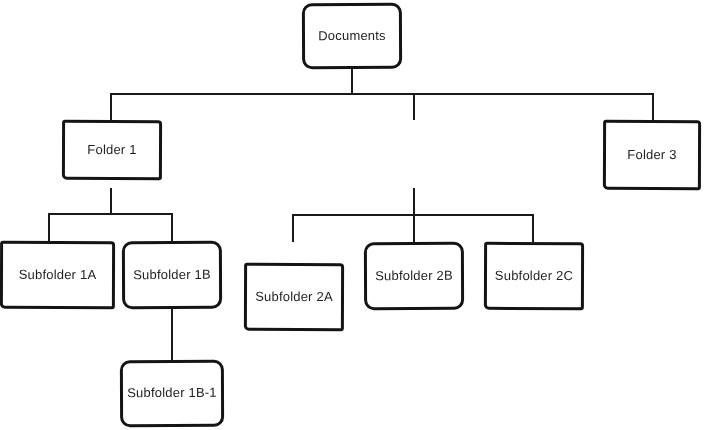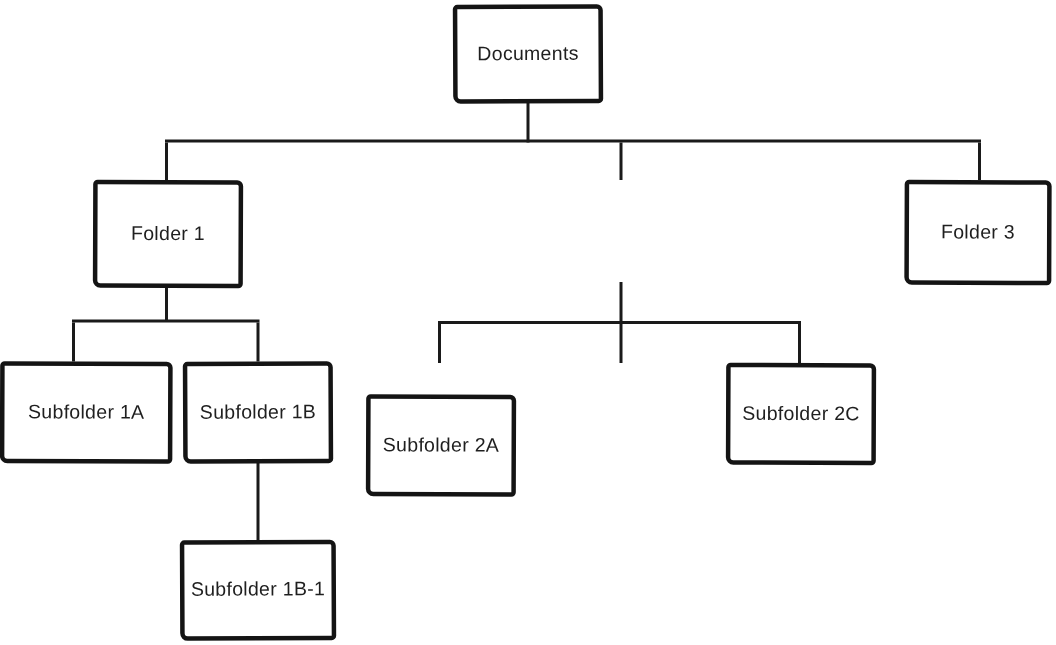--- a/index.html
+++ b/index.html
@@ -26,21 +26,21 @@
     border-radius: 3px 4px 3px 5px;
     display: flex;
     align-items: center;
     justify-content: center;
     text-align: center;
     color: var(--text);
     font-size: 13px;
     letter-spacing: 0.2px;
     line-height: 1.1;
   }
-  .node.r1 { transform: rotate(-0.25deg); }
+  .node.r1 { transform: rotate(-0.25deg); border-radius: 10px; }
   .node.r2 { transform: rotate(0.2deg); }
   .edge {
     position: absolute;
     background: var(--line);
   }
   .edge.v { width: 2px; }
   .edge.h { height: 2px; }
 </style>
 </head>
 <body>
@@ -62,35 +62,38 @@
   <div class="edge h" style="left:292px; top:214px; width:242px;"></div>
   <div class="edge v" style="left:292px; top:216px; height:26px;"></div>
   <div class="edge v" style="left:413px; top:216px; height:26px;"></div>
   <div class="edge v" style="left:532px; top:216px; height:26px;"></div>
 
   <div class="edge v" style="left:171px; top:308px; height:52px;"></div>
 
   <div class="node r1" style="left:302px; top:3px;   width:100px; height:66px;">
     <span>Documents</span>
   </div>
-  <div class="node r2" style="left:62px;  top:120px; width:100px; height:72px;">
+  <div class="node r2" style="left:62px;  top:120px; width:100px; height:60px;">
     <span>Folder 1</span>
   </div>
   <div class="node r2" style="left:603px; top:120px; width:98px;  height:70px;">
     <span>Folder 3</span>
   </div>
   <div class="node r2" style="left:0px;   top:241px; width:115px;  height:68px;">
     <span>Subfolder 1A</span>
   </div>
   <div class="node r1" style="left:122px; top:241px; width:100px; height:68px;">
     <span>Subfolder 1B</span>
   </div>
   <div class="node r2" style="left:244px; top:242px; width:100px; height:68px;margin-top:21px;">
     <span>Subfolder 2A</span>
   </div>
+  <div class="node r1" style="left:364px; top:242px; width:100px; height:68px;">
+    <span>Subfolder 2B</span>
+  </div>
   <div class="node r2" style="left:484px; top:242px; width:100px; height:68px;">
     <span>Subfolder 2C</span>
   </div>
   <div class="node r1" style="left:120px; top:360px; width:104px; height:67px;">
     <span>Subfolder 1B-1</span>
   </div>
 
 </div>
 
 </body></html>

